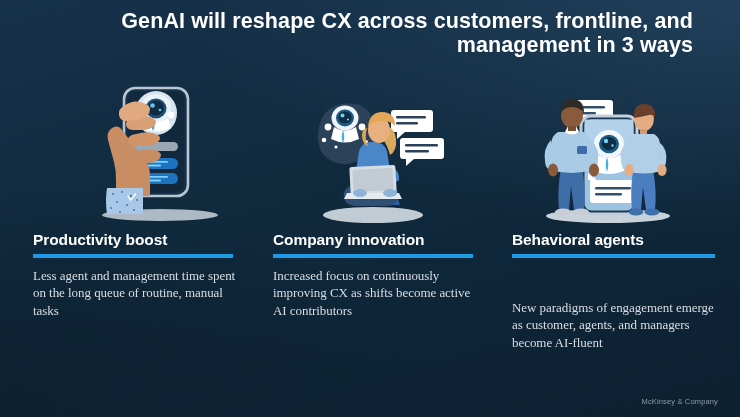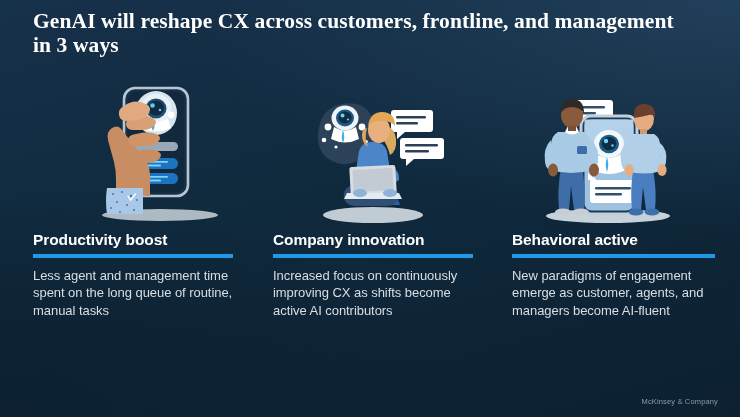--- a/index.html
+++ b/index.html
@@ -15,26 +15,27 @@
     background:
       radial-gradient(120% 90% at 100% 0%, rgba(46,80,112,0.55) 0%, rgba(17,40,58,0.0) 62%),
       radial-gradient(90% 80% at 0% 100%, rgba(12,32,48,0.9) 0%, rgba(13,34,51,0) 70%),
       linear-gradient(165deg, #16314a 0%, #102a3e 42%, #0c2031 100%);
     overflow:hidden;
   }
 
   
   .title {
     position:absolute; left:33px; top:9px; width:660px;
-    font-family:Liberation Serif, serif;
+    font-family:Liberation Sans, sans-serif;
     font-weight:bold;
     font-size:21.5px;
     line-height:24px;
     letter-spacing:0.1px;
     color:#ffffff;
+    text-align:right;
   }
 
   
   .col { position:absolute; width:215px; }
   .col1 { left:33px; }
   .col2 { left:273px; }
   .col3 { left:512px; }
 
   .col-head {
     position:absolute; top:231px;
@@ -43,22 +44,23 @@
   }
   .rule {
     position:absolute; top:254px; height:4px; width:200px;
     background:#1f9ae6;
   }
   .col3 .rule { width:203px; }
   .col-body {
     position:absolute; top:267px; width:206px;
     font-size:13px; line-height:17.4px; color:#d9dee3;
     letter-spacing:-0.05px;
-  }
-  .col3 .col-body { width:212px; }
+    font-family:Liberation Serif, serif;
+  }
+  .col3 .col-body { width:212px;margin-top:32px; }
 
   
   .footer {
     position:absolute; right:22px; bottom:11px;
     font-size:7.5px; color:#8e9aa6; letter-spacing:0.15px;
   }
 
   
   .art { position:absolute; }
   .art1 { left:82px;  top:84px;  width:140px; height:140px; }
@@ -262,20 +264,20 @@
     <div class="col-body">Less agent and management time spent on the long queue of routine, manual tasks</div>
   </div>
 
   <div class="col col2">
     <div class="col-head">Company innovation</div>
     <div class="rule"></div>
     <div class="col-body">Increased focus on continuously improving CX as shifts become active AI contributors</div>
   </div>
 
   <div class="col col3">
-    <div class="col-head">Behavioral active</div>
+    <div class="col-head">Behavioral agents</div>
     <div class="rule"></div>
     <div class="col-body">New paradigms of engagement emerge as customer, agents, and managers become AI-fluent</div>
   </div>
 
   <div class="footer">McKinsey &amp; Company</div>
 
 </div>
 
 </body></html>

